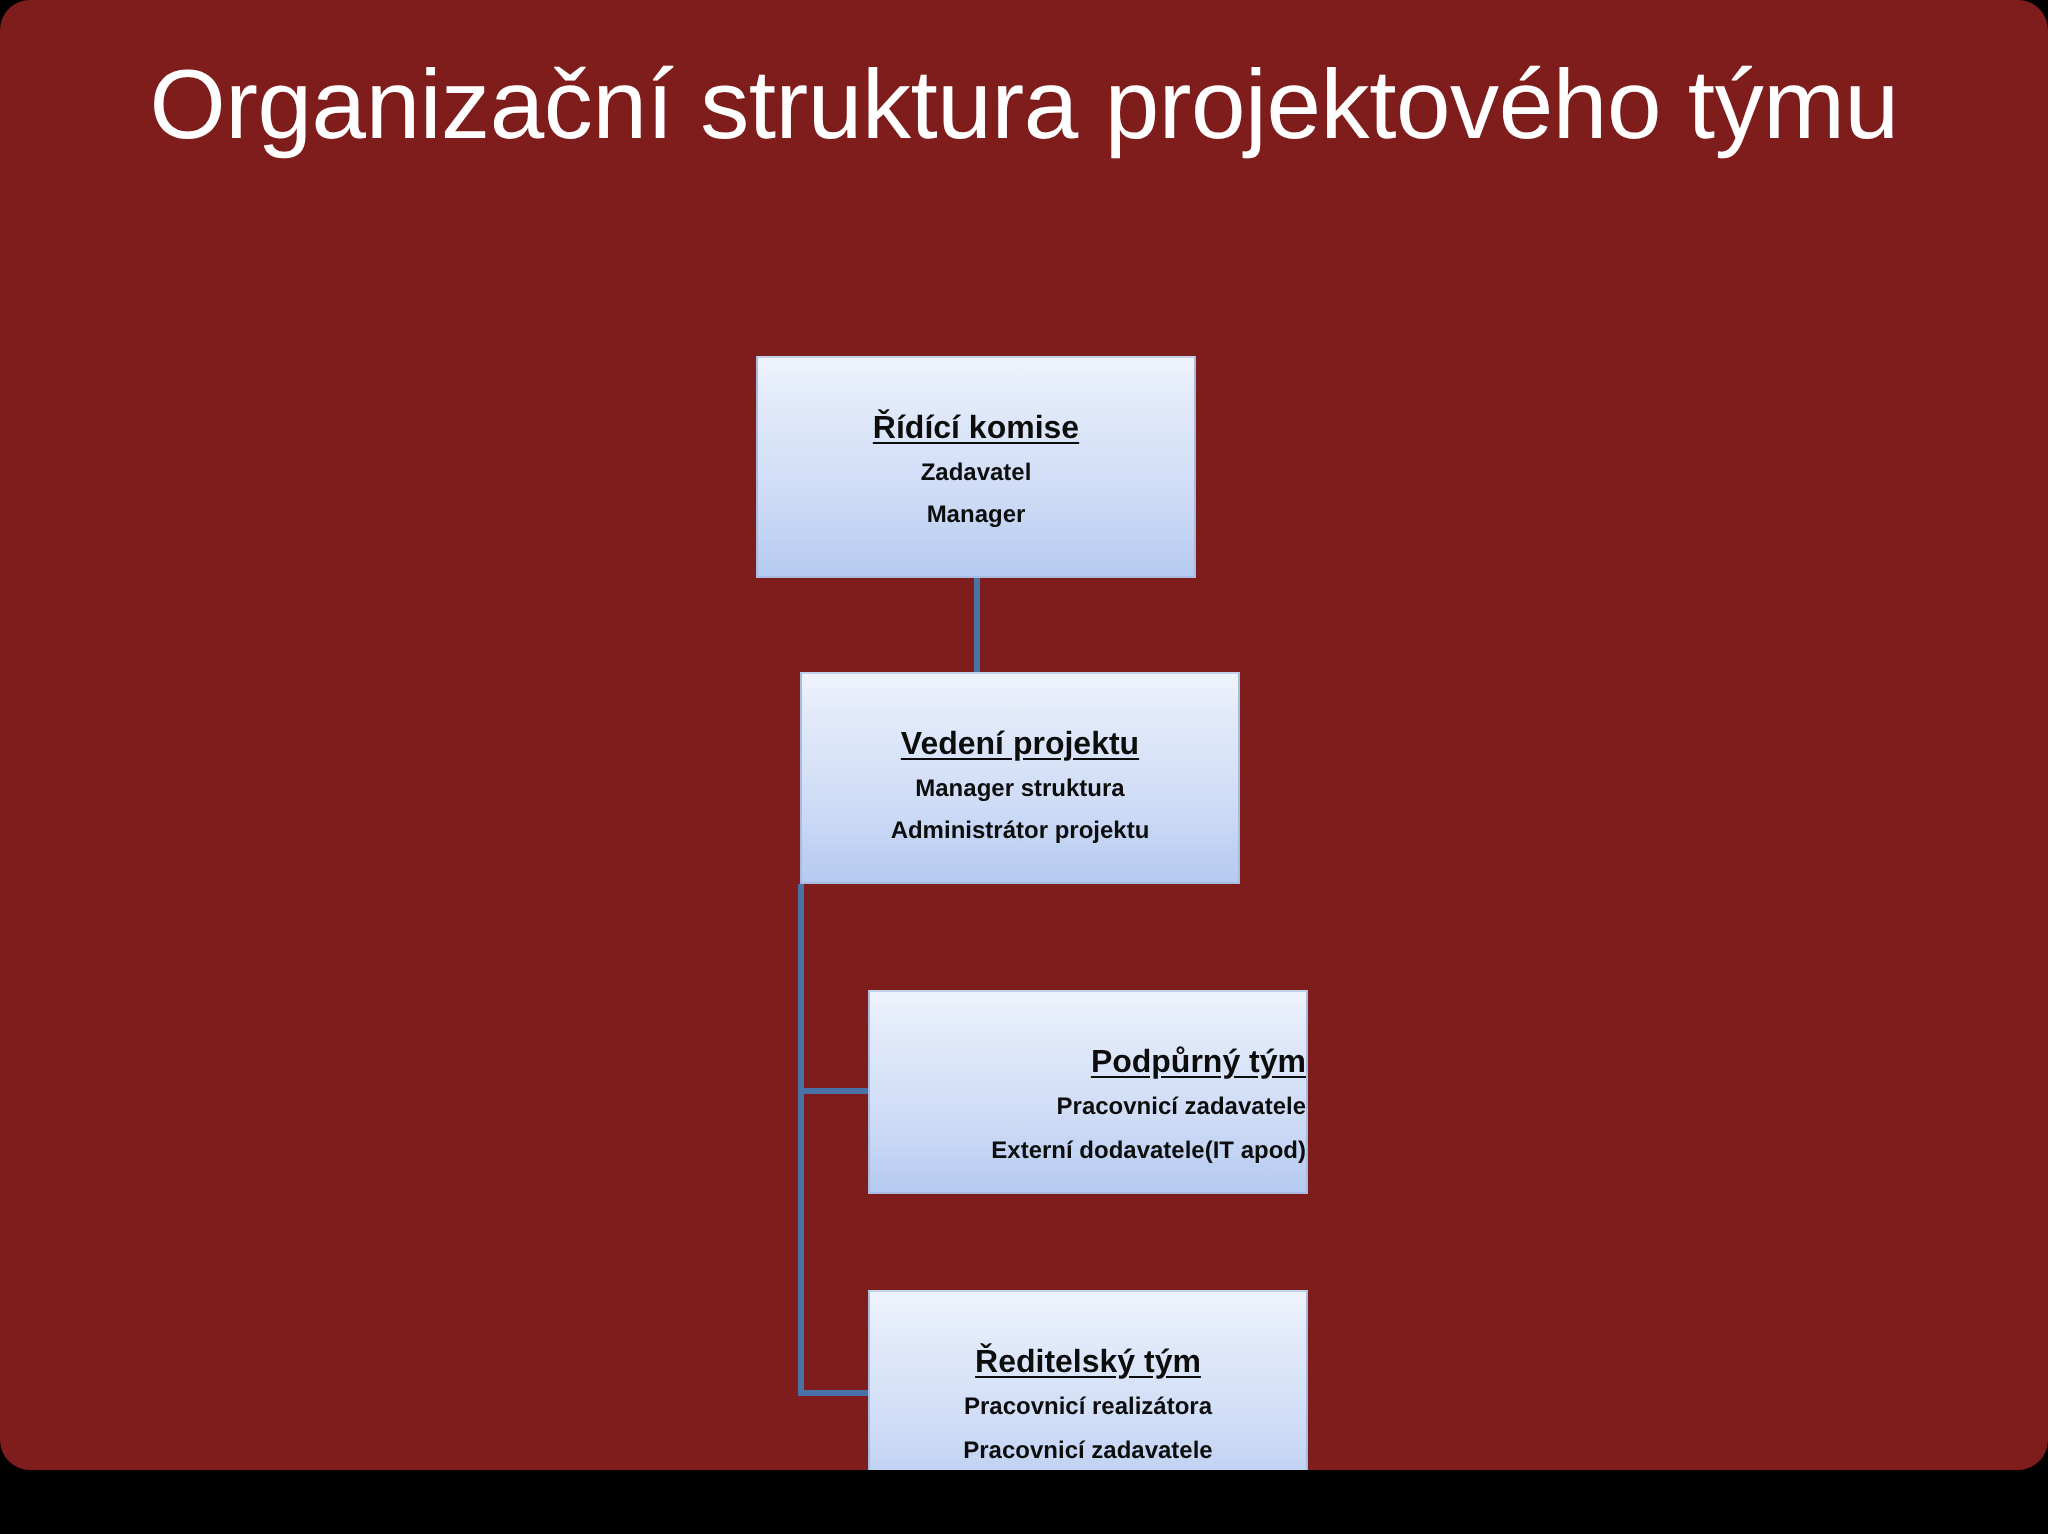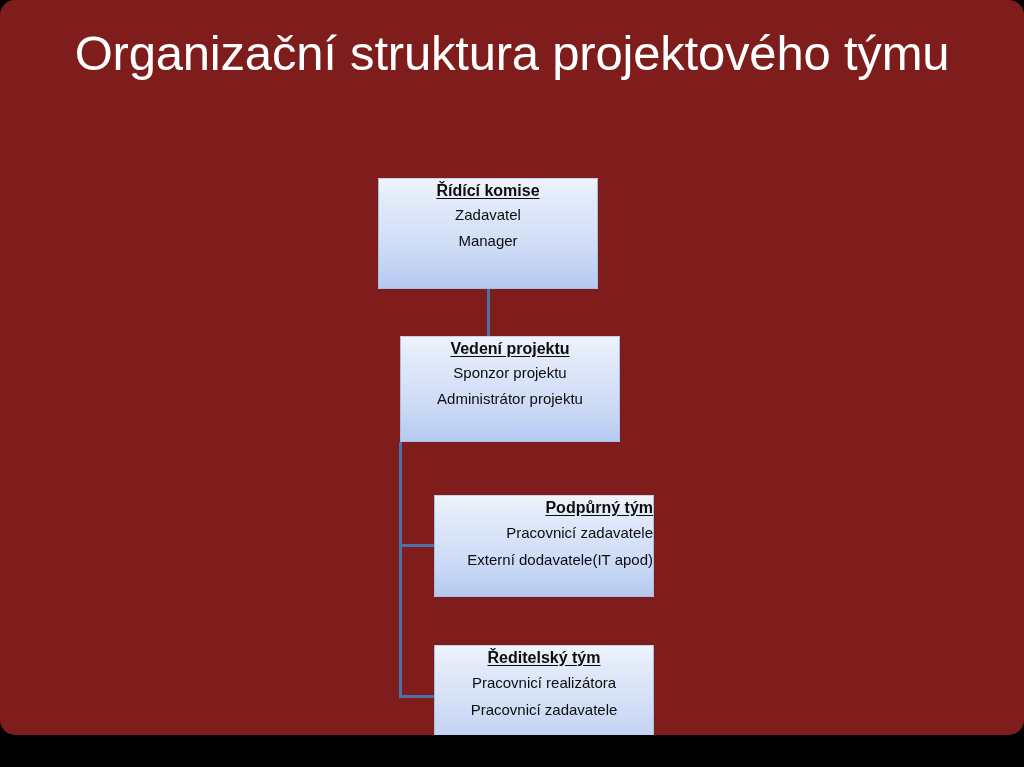--- a/index.html
+++ b/index.html
@@ -46,33 +46,33 @@
   .org-box {
     position: absolute;
     box-sizing: border-box;
     background: linear-gradient(to bottom, #eff3fb 0%, #e3ebfa 18%, #cfdcf6 62%, #b5caf0 100%);
     border: 1px solid #a8bcdf;
     border-top-color: #c3d2ec;
     display: flex;
     flex-direction: column;
     align-items: center;
     color: #0d0d0d;
-    padding-top: 0;
+    padding-top: 24px;
   }
   .org-box .box-title {
     font-size: 16px;
     font-weight: bold;
     text-decoration: underline;
     text-underline-offset: 2px;
     line-height: 1.45;
     white-space: nowrap;
   }
   .org-box .box-line {
-    font-size: 15px;
-    font-weight: 400;
+    font-size: 12px;
+    font-weight: 700;
     line-height: 1.75;
     white-space: nowrap;
   }
 
   
   #box-ridici-komise   { left: 378px; top: 178px; width: 220px; height: 111px; }
   #box-vedeni-projektu { left: 378px; top: 336px; width: 220px; height: 106px; margin-left: 22px; }
   #box-podpurny-tym    { left: 434px; top: 495px; width: 220px; height: 102px; align-items: flex-end; }
   #box-reditelsky-tym  { left: 434px; top: 645px; width: 220px; height: 110px; text-align: right; }
 
@@ -98,21 +98,21 @@
   </svg>
 
   <div class="org-box" id="box-ridici-komise">
     <div class="box-title">Řídící komise</div>
     <div class="box-line">Zadavatel</div>
     <div class="box-line">Manager</div>
   </div>
 
   <div class="org-box" id="box-vedeni-projektu">
     <div class="box-title">Vedení projektu</div>
-    <div class="box-line">Sponzor projektu</div>
+    <div class="box-line">Manager struktura</div>
     <div class="box-line">Administrátor projektu</div>
   </div>
 
   <div class="org-box" id="box-podpurny-tym">
     <div class="box-title">Podpůrný tým</div>
     <div class="box-line">Pracovnicí zadavatele</div>
     <div class="box-line">Externí dodavatele(IT apod)</div>
   </div>
 
   <div class="org-box" id="box-reditelsky-tym">

